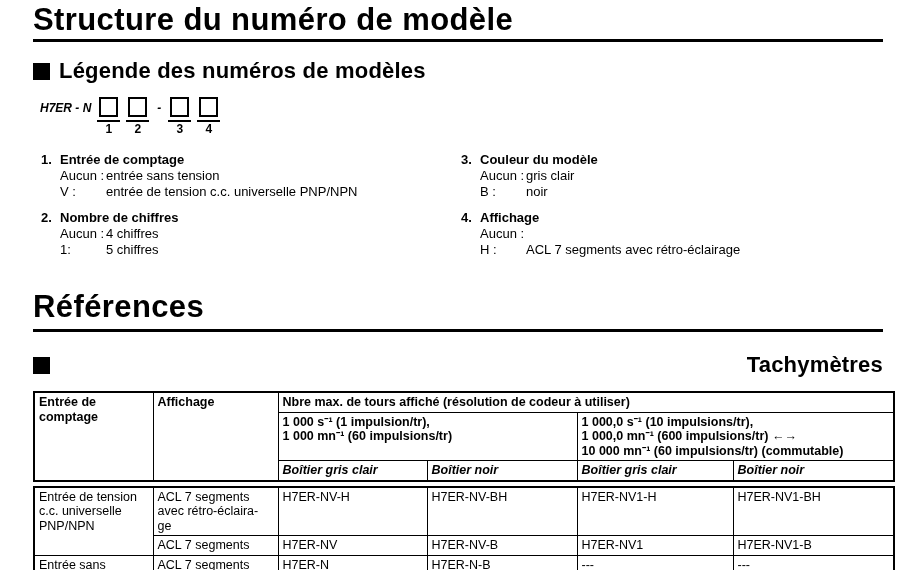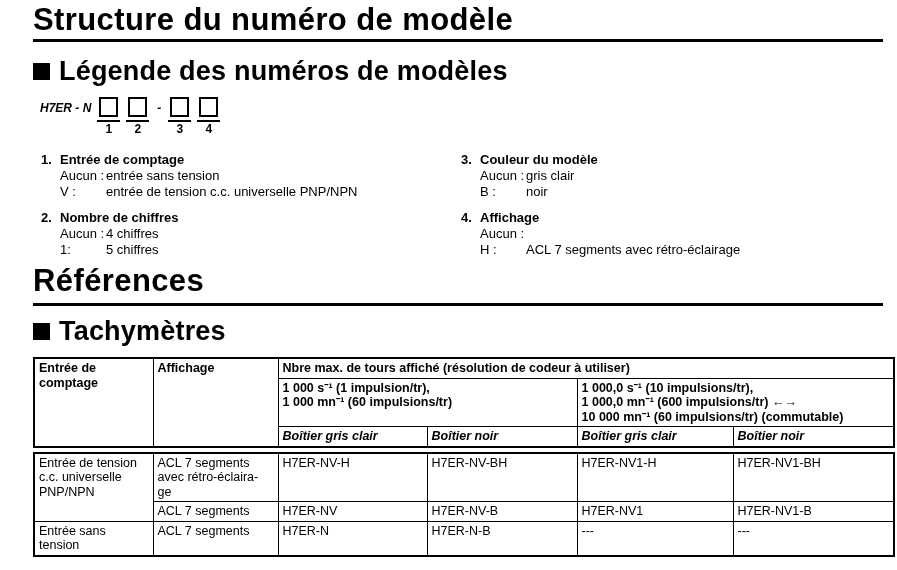--- a/index.html
+++ b/index.html
@@ -13,21 +13,21 @@
   .page { padding: 6px 14px 0 33px; }
 
   .page-title {
     font-size: 31px; font-weight: bold; margin: 0;
     line-height: 28px; letter-spacing: 0.4px;
   }
   .rule { height: 3px; background: #000; margin-top: 5px; }
 
   .section-head {
     display: flex; align-items: center; gap: 9px;
-    font-size: 27px; font-weight: bold; line-height: 26px;
+    font-size: 22px; font-weight: bold; line-height: 26px;
     letter-spacing: 0.2px;
   }
   .bullet { width: 17px; height: 17px; background: #000; flex: 0 0 auto; }
   .head-legende { margin-top: 16px; }
 
   
   .model-row { display: flex; align-items: flex-start; margin-top: 13px; margin-left: 7px; }
   .model-prefix, .model-sep { font-size: 12px; font-weight: bold; line-height: 23px; font-style: italic; }
   .model-prefix { margin-right: 6px; }
   .model-sep { margin: 0 7px 0 2px; }
@@ -42,23 +42,23 @@
   .legend-col-right { flex: 1; }
   .legend-item {
     display: grid; grid-template-columns: 19px 1fr;
     font-size: 13px; margin: 0 0 9px 8px;
   }
   .legend-num, .legend-title { font-weight: bold; line-height: 17px; }
   .legend-entries { grid-column: 2; }
   .legend-entry { display: flex; line-height: 16px; }
   .legend-label { width: 46px; flex: 0 0 auto; }
 
-  .head-references { }
+  .head-references { margin-top: 26px; }
   .rule2 { margin-top: 8px; }
-  .head-tachy { margin-top: 12px; }
+  .head-tachy { margin-top: 20px; justify-content: space-between; }
 
   
   table.tbl {
     border-collapse: collapse; table-layout: fixed;
     width: 860px; border: 2px solid #000;
     font-size: 12.5px; line-height: 14.5px;
   }
   .tbl-head { margin-top: 13px; }
   .tbl-body { margin-top: 4px; }
   .tbl th, .tbl td {

